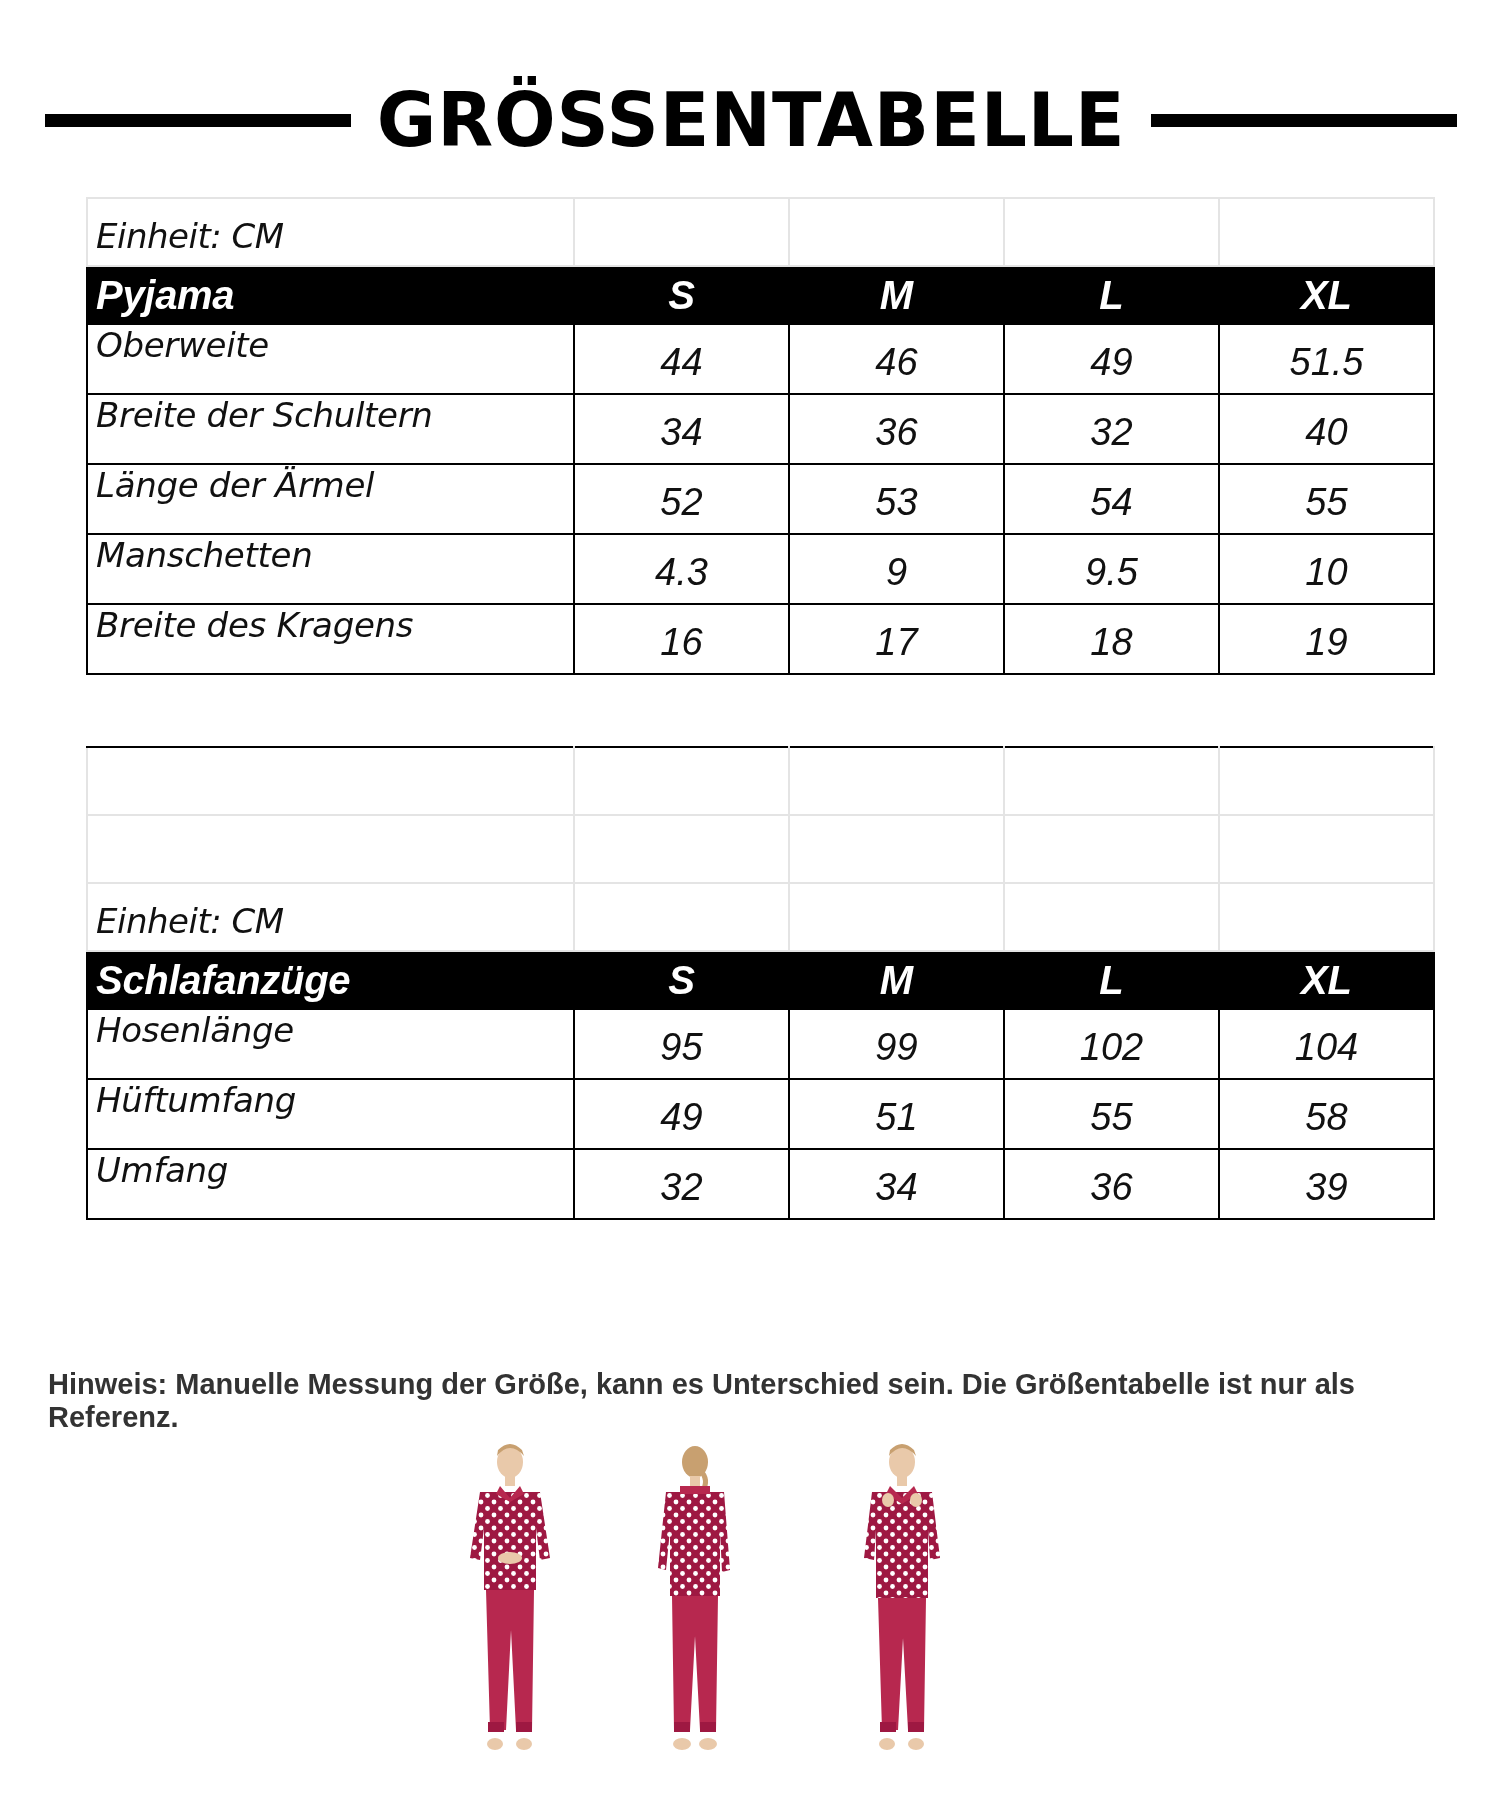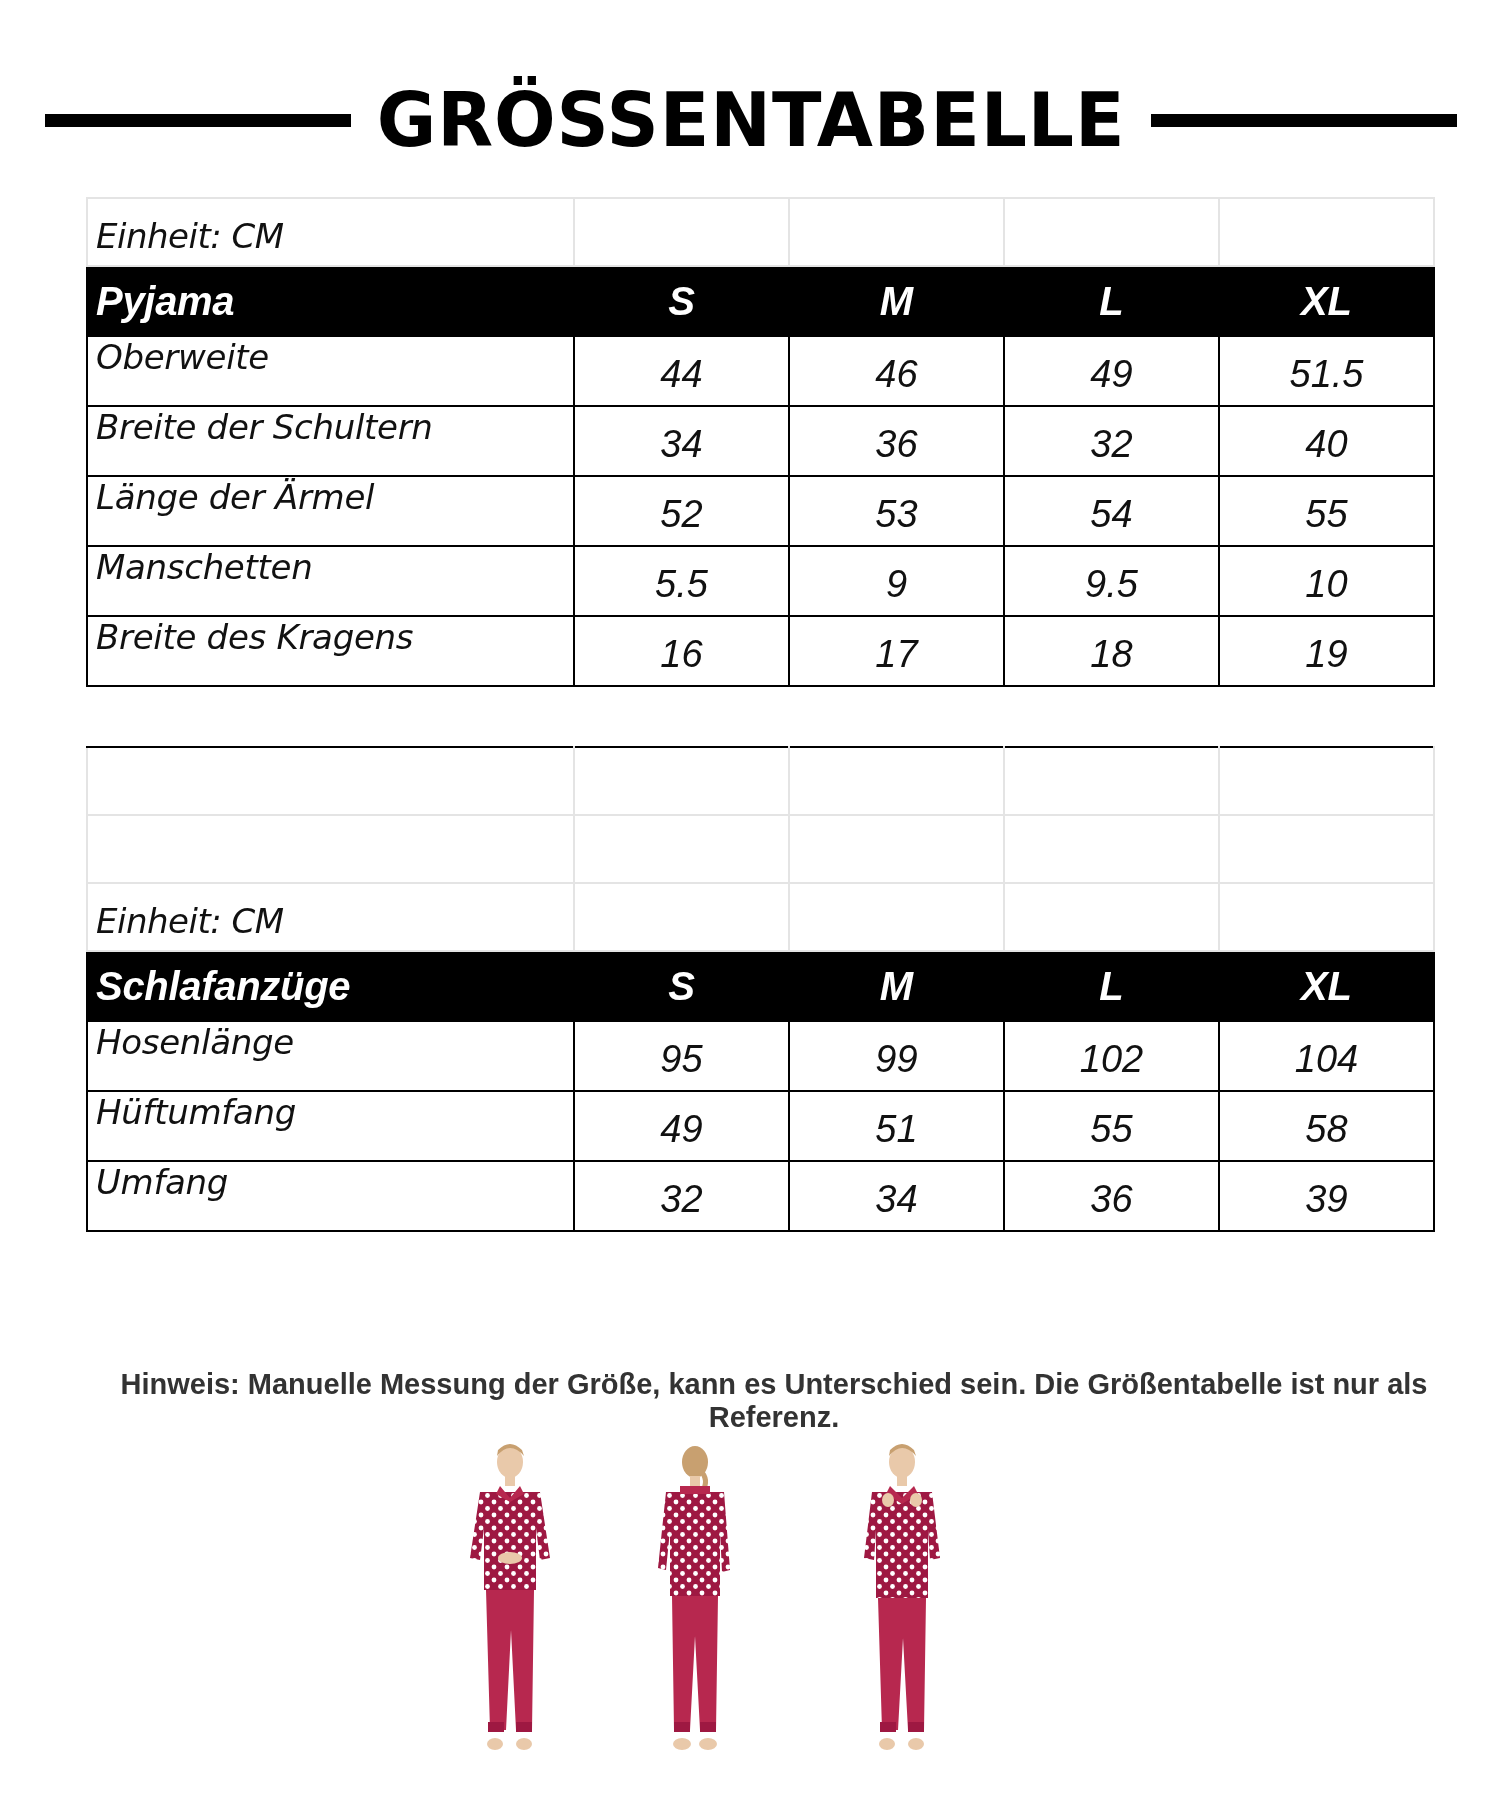--- a/index.html
+++ b/index.html
@@ -36,38 +36,38 @@
     .sheet tr.unit-row td,
     .sheet tr.blank-row td {
       border: 2px solid #e4e4e4; height: 68px;
     }
     .sheet tr.unit-row td.label {
       font-family: "DejaVu Sans", sans-serif; font-size: 34px; padding-top: 8px; padding-bottom: 0;
       letter-spacing: -0.5px;
     }
     .sheet tr.head-row td {
       background: #000; color: #fff; font-weight: bold; border: 2px solid #000;
-      border-left-color: #ddd; font-size: 40px; height: 70px;
+      border-left-color: #ddd; font-size: 40px; height: 58px;
     }
     .sheet tr.head-row td:first-child { border-left-color: #000; }
     .sheet tr.head-row td.label {
       font-family: "Liberation Sans", sans-serif; font-size: 40px; padding-bottom: 0; padding-left: 8px;
     }
     .col-label { width: 487px; }
     .col-size { width: 215px; }
 
     #table-pyjama { top: 197px; }
     #table-schlaf { top: 746px; }
     #table-schlaf tr.blank-row:first-child td { border-top-color: #000; }
 
     
     .note {
-      position: absolute; left: 64px; top: 1368px; width: 1420px;
+      position: absolute; left: 48px; top: 1368px; width: 1420px;
       font-family: "Liberation Sans", sans-serif; font-weight: bold; font-size: 29px;
-      line-height: 33px; color: #333; text-align: center;
+      line-height: 33px; color: #333;
     }
 
     
     .models { position: absolute; left: 440px; top: 1440px; width: 650px; height: 330px; }
     .model { position: absolute; top: 0; width: 110px; height: 325px; }
     .model svg { width: 100%; height: 100%; display: block; }
     #model-front { left: 18px; }
     #model-back { left: 200px; }
     #model-side { left: 410px; }
   </style>
@@ -119,21 +119,21 @@
     </tr>
     <tr>
       <td class="label">Länge der Ärmel</td>
       <td class="val">52</td>
       <td class="val">53</td>
       <td class="val">54</td>
       <td class="val">55</td>
     </tr>
     <tr>
       <td class="label">Manschetten</td>
-      <td class="val">5.5</td>
+      <td class="val">4.3</td>
       <td class="val">9</td>
       <td class="val">9.5</td>
       <td class="val">10</td>
     </tr>
     <tr>
       <td class="label">Breite des Kragens</td>
       <td class="val">16</td>
       <td class="val">17</td>
       <td class="val">18</td>
       <td class="val">19</td>

